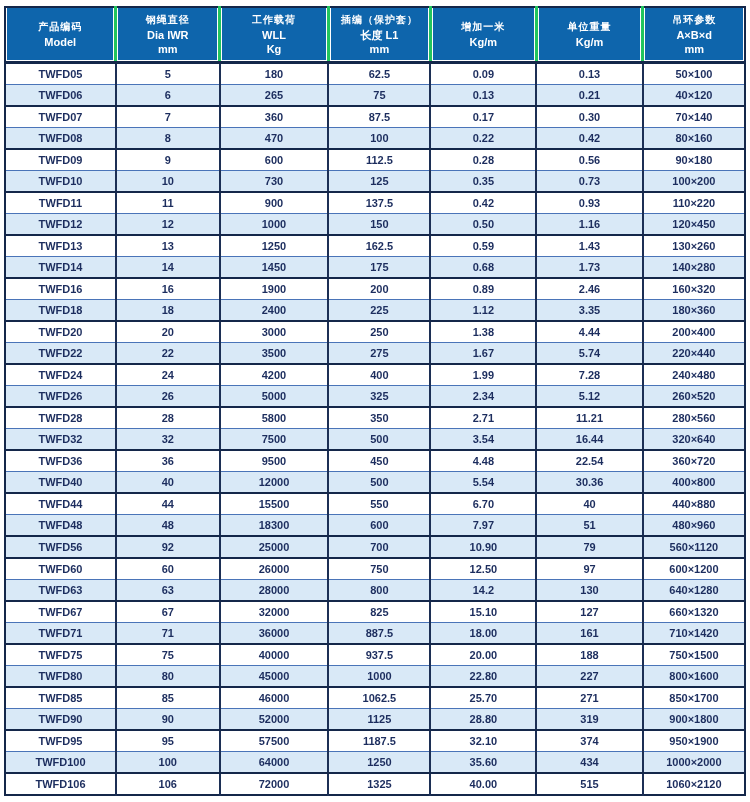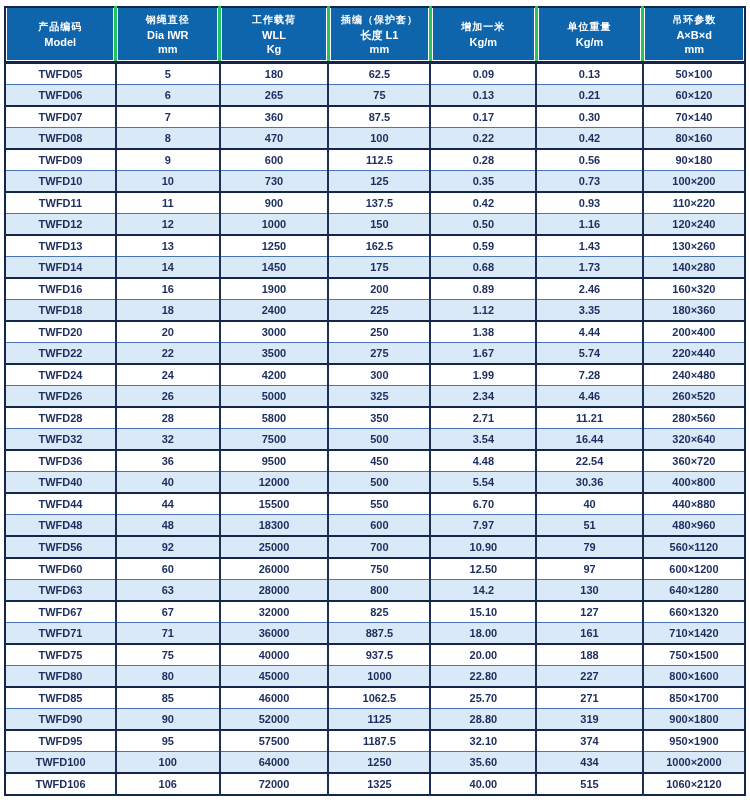--- a/index.html
+++ b/index.html
@@ -100,21 +100,21 @@
           <td>0.13</td>
           <td>50×100</td>
         </tr>
         <tr class="alt grp">
           <td>TWFD06</td>
           <td>6</td>
           <td>265</td>
           <td>75</td>
           <td>0.13</td>
           <td>0.21</td>
-          <td>60×120</td>
+          <td>40×120</td>
         </tr>
         <tr>
           <td>TWFD07</td>
           <td>7</td>
           <td>360</td>
           <td>87.5</td>
           <td>0.17</td>
           <td>0.30</td>
           <td>70×140</td>
         </tr>
@@ -154,21 +154,21 @@
           <td>0.93</td>
           <td>110×220</td>
         </tr>
         <tr class="alt grp">
           <td>TWFD12</td>
           <td>12</td>
           <td>1000</td>
           <td>150</td>
           <td>0.50</td>
           <td>1.16</td>
-          <td>120×240</td>
+          <td>120×450</td>
         </tr>
         <tr>
           <td>TWFD13</td>
           <td>13</td>
           <td>1250</td>
           <td>162.5</td>
           <td>0.59</td>
           <td>1.43</td>
           <td>130×260</td>
         </tr>
@@ -214,32 +214,32 @@
           <td>3500</td>
           <td>275</td>
           <td>1.67</td>
           <td>5.74</td>
           <td>220×440</td>
         </tr>
         <tr>
           <td>TWFD24</td>
           <td>24</td>
           <td>4200</td>
-          <td>300</td>
+          <td>400</td>
           <td>1.99</td>
           <td>7.28</td>
           <td>240×480</td>
         </tr>
         <tr class="alt grp">
           <td>TWFD26</td>
           <td>26</td>
           <td>5000</td>
           <td>325</td>
           <td>2.34</td>
-          <td>4.46</td>
+          <td>5.12</td>
           <td>260×520</td>
         </tr>
         <tr>
           <td>TWFD28</td>
           <td>28</td>
           <td>5800</td>
           <td>350</td>
           <td>2.71</td>
           <td>11.21</td>
           <td>280×560</td>

